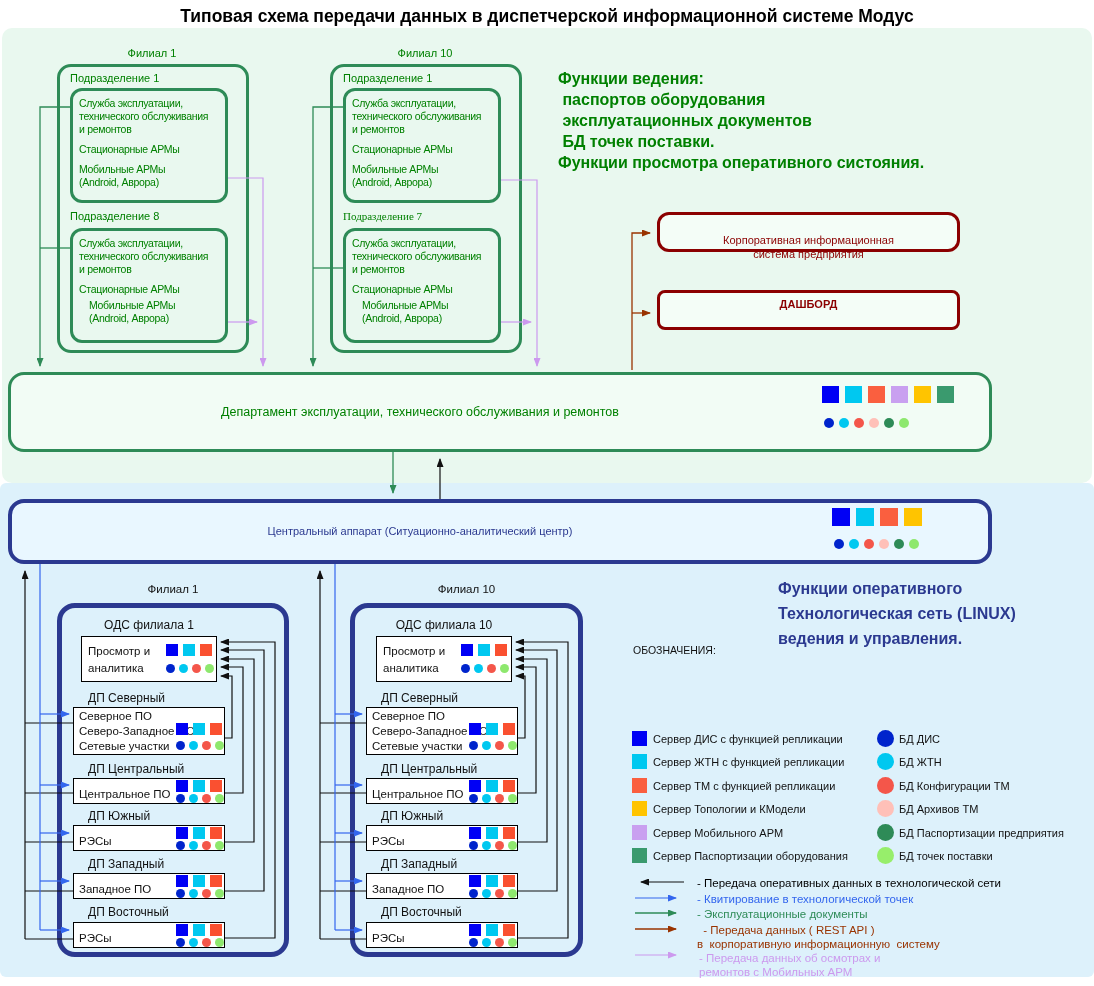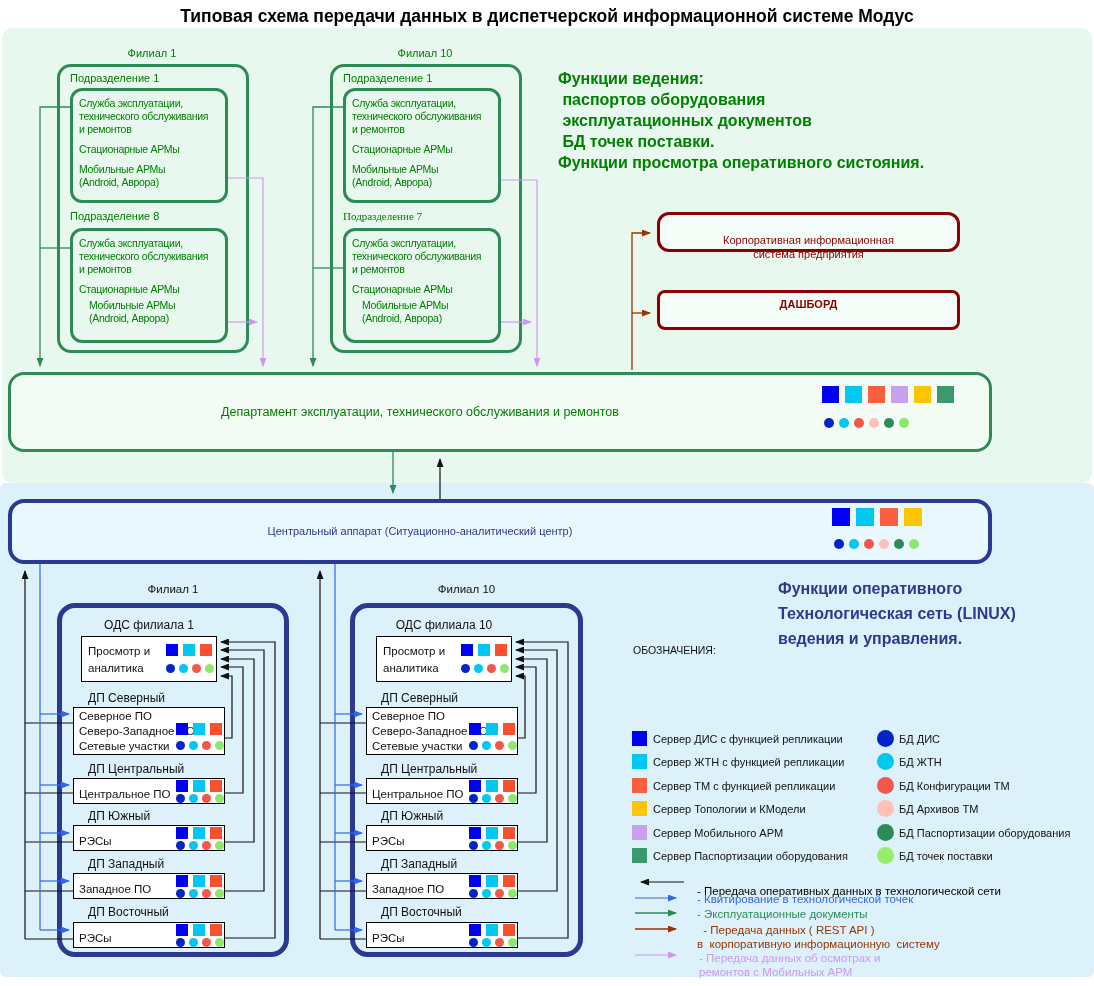--- a/index.html
+++ b/index.html
@@ -390,25 +390,25 @@
 
   <span class="abs swatch-ci" style="left: 877px; top: 730px; background: rgb(0, 36, 204);"></span>
   <div class="abs legend-label" style="left:899px; top:733px;">БД ДИС</div>
   <span class="abs swatch-ci" style="left: 877px; top: 753px; background: rgb(0, 200, 240);"></span>
   <div class="abs legend-label" style="left:899px; top:756px;">БД ЖТН</div>
   <span class="abs swatch-ci" style="left: 877px; top: 777px; background: rgb(244, 86, 74);"></span>
   <div class="abs legend-label" style="left:899px; top:780px;">БД Конфигурации ТМ</div>
   <span class="abs swatch-ci" style="left: 877px; top: 800px; background: rgb(255, 192, 184);"></span>
   <div class="abs legend-label" style="left:899px; top:803px;">БД Архивов ТМ</div>
   <span class="abs swatch-ci" style="left: 877px; top: 824px; background: rgb(46, 139, 87);"></span>
-  <div class="abs legend-label" style="left:899px; top:827px;">БД Паспортизации оборудования</div>
+  <div class="abs legend-label" style="left:899px; top:827px;">БД Паспортизации предприятия</div>
   <span class="abs swatch-ci" style="left: 877px; top: 847px; background: rgb(151, 238, 107);"></span>
   <div class="abs legend-label" style="left:899px; top:850px;">БД точек поставки</div>
 
-  <div class="abs flow-label" style="left: 697px; top: 876px; color: rgb(0, 0, 0); margin-top: 8px;">- Передача оперативных данных в технологической сети</div>
+  <div class="abs flow-label" style="left: 697px; top: 876px; color: rgb(0, 0, 0);">- Передача оперативных данных в технологической сети</div>
   <div class="abs flow-label" style="left: 697px; top: 892px; color: rgb(51, 102, 238);">- Квитирование в технологической точек</div>
   <div class="abs flow-label" style="left: 697px; top: 907px; color: rgb(46, 139, 87);">- Эксплуатационные документы</div>
   <div class="abs flow-label" style="left: 700px; top: 923px; color: rgb(153, 51, 0);"> - Передача данных ( REST API )</div>
   <div class="abs flow-label" style="left: 697px; top: 937px; color: rgb(153, 51, 0);">в  корпоративную информационную  систему</div>
   <div class="abs flow-label" style="left: 699px; top: 951px; color: rgb(204, 153, 238);">- Передача данных об осмотрах и</div>
   <div class="abs flow-label" style="left: 699px; top: 965px; color: rgb(204, 153, 238);">ремонтов с Мобильных АРМ</div>
 
   <svg class="connectors" width="1094" height="986" viewBox="0 0 1094 986">
     <defs>
       <marker id="ar-k" markerUnits="userSpaceOnUse" markerWidth="9" markerHeight="7" refX="8" refY="3.5" orient="auto">

